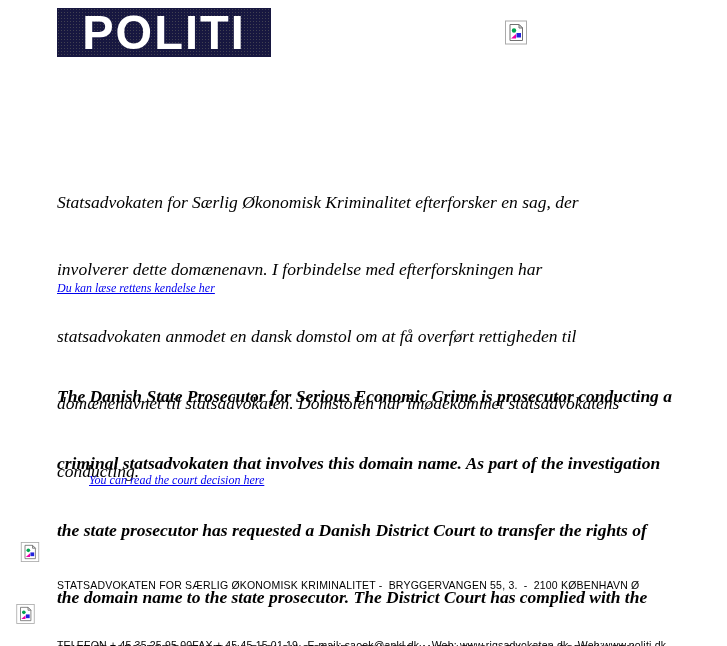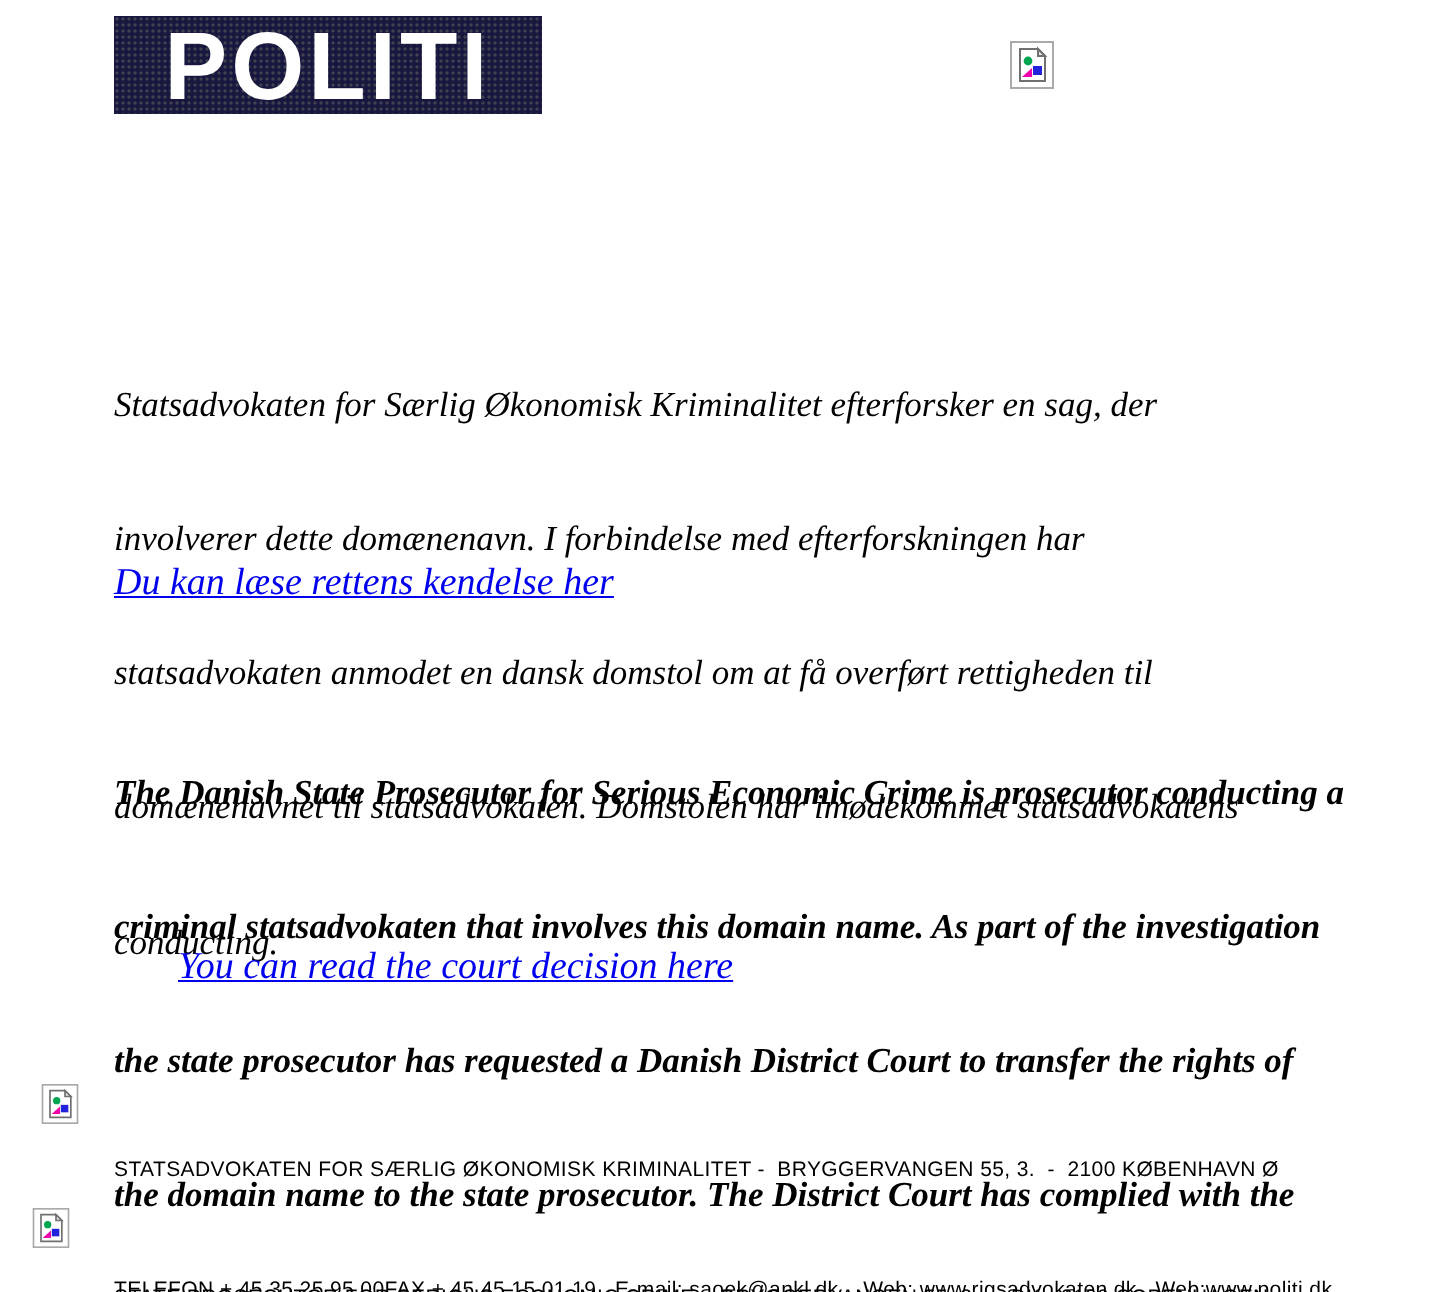--- a/index.html
+++ b/index.html
@@ -46,21 +46,21 @@
     line-height: 22.4px;
     white-space: pre;
   }
   .para-da { top: 146px; font-weight: normal; }
   .para-en { top: 340px; font-weight: bold; }
 
   
   a.notice-link {
     position: absolute; left: 57px;
     font-style: italic;
-    font-size: 19px;
+    font-size: 12px;
     color: var(--link, #0000ee);
     text-decoration: underline;
     cursor: pointer;
   }
   .link-da { top: 281px; }
   .link-en { top: 473px; margin-left: 32px; }
 
   
   .footer-block {
     position: absolute; left: 57px;

